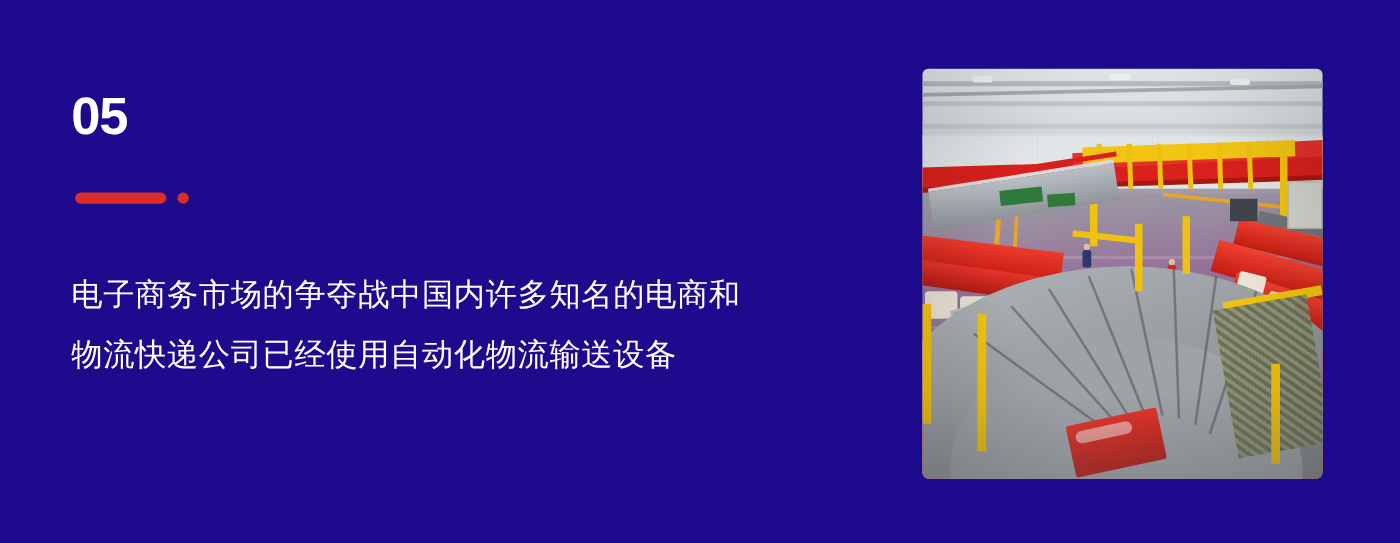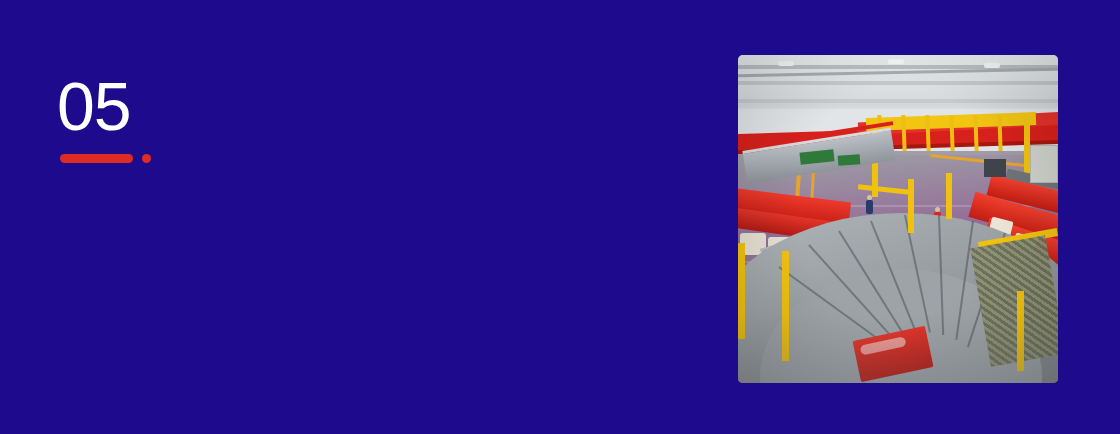--- a/index.html
+++ b/index.html
@@ -8,21 +8,21 @@
     background:#1e0a8c;
     font-family:"Liberation Sans","DejaVu Sans",sans-serif;
     overflow:hidden;position:relative;
   }
   .slide{position:absolute;inset:0;background:#1e0a8c;}
 
   
   .left-col{position:absolute;left:0;top:0;width:700px;height:434px;}
   .num{
     position:absolute;left:57px;top:72px;
-    font-size:68px;font-weight:normal;color:#ffffff;
+    font-size:42px;font-weight:bold;color:#ffffff;
     letter-spacing:-1px;line-height:1;
   }
   .accent{position:absolute;left:60px;top:154px;height:9px;display:flex;align-items:center;}
   .accent-bar{width:73px;height:9px;border-radius:5px;background:#dd2b26;}
   .accent-dot{width:9px;height:9px;border-radius:50%;background:#dd2b26;margin-left:9px;}
 
   .body-text{
     position:absolute;left:57px;top:212px;width:630px;
     color:#ffffff;font-size:25px;line-height:48px;
     letter-spacing:.5px;white-space:nowrap;
@@ -139,20 +139,24 @@
 
   <div class="left-col">
 
     <div class="num">05</div>
 
     <div class="accent">
       <div class="accent-bar"></div>
       <div class="accent-dot"></div>
     </div>
 
+    <div class="body-text">
+      <div>电子商务市场的争夺战中国内许多知名的电商和</div>
+      <div>物流快递公司已经使用自动化物流输送设备</div>
+    </div>
   </div>
 
   <div class="photo" aria-label="自动化物流输送设备 - 仓库红色分拣线与灰色弧形输送带">
 
     <div class="ph-layer ceiling">
       <div class="beam b1"></div>
       <div class="beam b2"></div>
       <div class="beam b3"></div>
       <div class="truss"></div>
       <div class="light" style="left:40px;top:6px;"></div>

